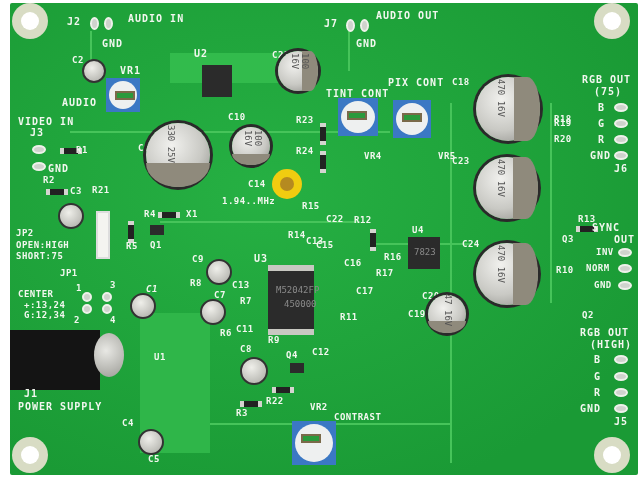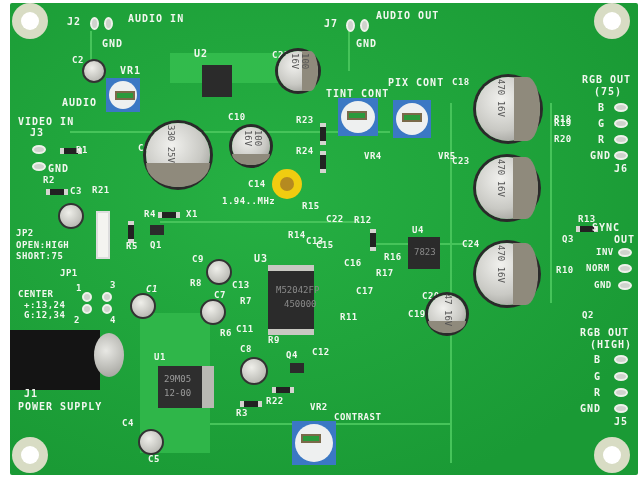--- a/index.html
+++ b/index.html
@@ -112,24 +112,20 @@
 
   <span class="lbl sm" style="left:136px;top:282px;font-style:italic;">C1</span>
   <div class="scap" style="left:120px;top:290px;width:22px;height:22px;"></div>
 
   <div class="jack" style="left:-10px;top:327px;"></div>
   <div style="position:absolute;left:84px;top:330px;width:30px;height:44px;border-radius:50%;background:radial-gradient(circle at 40% 40%,#e8e8e4,#9a9a94);"></div>
   <span class="lbl" style="left:14px;top:386px;">J1</span>
   <span class="lbl" style="left:8px;top:399px;">POWER SUPPLY</span>
 
   <span class="lbl sm" style="left:144px;top:350px;">U1</span>
-  <div class="reg" style="left:148px;top:363px;width:44px;height:42px;">
-    <span class="mk" style="position:absolute;left:6px;top:8px;color:#9a9a9a;font-size:9px;font-family:'DejaVu Sans Mono',monospace;">29M05</span>
-    <span class="mk" style="position:absolute;left:6px;top:22px;color:#9a9a9a;font-size:9px;font-family:'DejaVu Sans Mono',monospace;">12-00</span>
-  </div>
   <span class="lbl sm" style="left:112px;top:416px;">C4</span>
   <span class="lbl sm" style="left:138px;top:452px;">C5</span>
   <div class="scap" style="left:128px;top:426px;width:22px;height:22px;"></div>
 
   <span class="lbl sm" style="left:128px;top:141px;">C6</span>
   <div class="cap" style="left:136px;top:120px;width:64px;height:64px;">
       <div class="band" style="left:0;right:0;top:auto;height:38%;width:auto;border-radius:0 0 50% 50%/0 0 100% 100%;"></div>
       <span class="cv">330 25V</span>
     </div>
 

